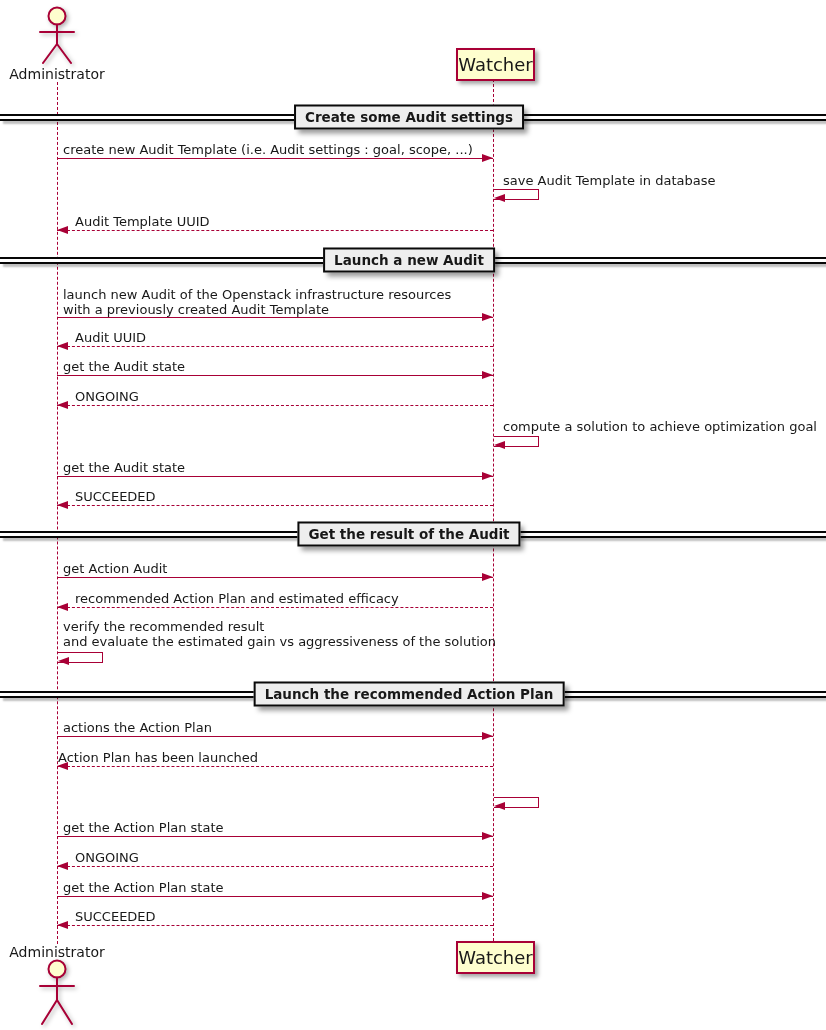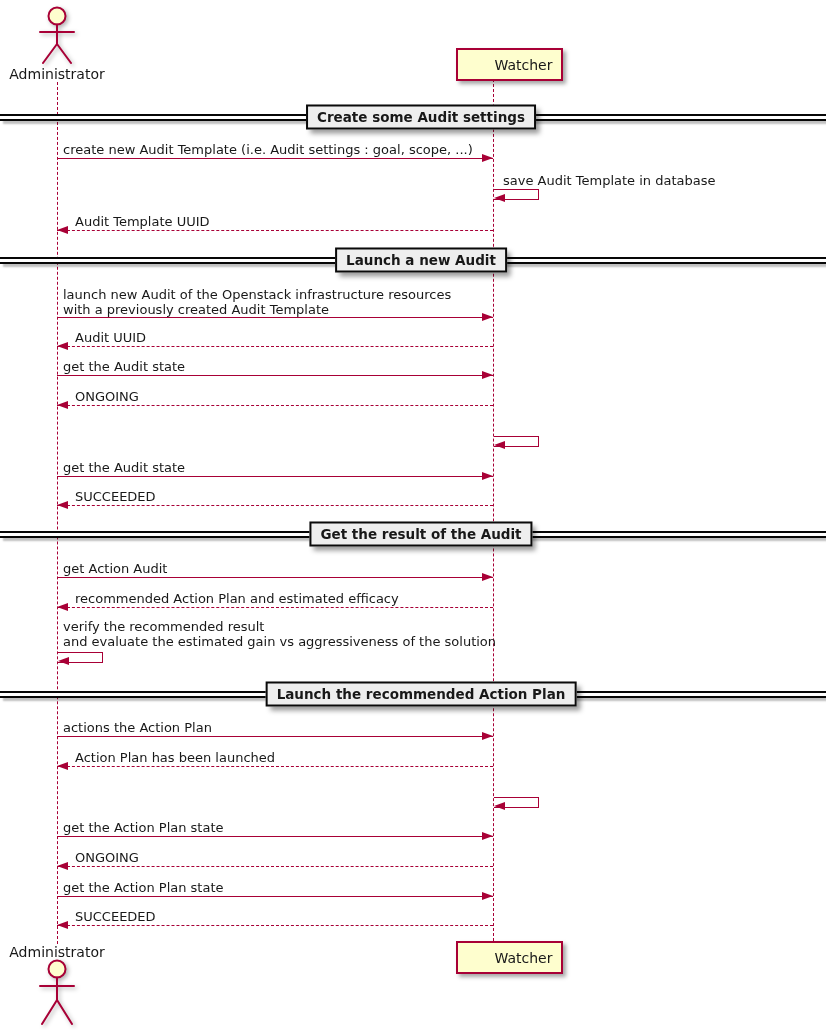--- a/index.html
+++ b/index.html
@@ -14,30 +14,29 @@
   .actor-svg { position:absolute; filter:drop-shadow(2px 2px 2px rgba(0,0,0,0.30)); }
   .actor-svg circle { fill:#FEFECE; stroke:#A80036; stroke-width:2; }
   .actor-svg line { stroke:#A80036; stroke-width:2; stroke-linecap:round; }
   .actor-label {
     position:absolute; transform:translateX(-50%); font-size:14px; white-space:nowrap;
   }
   .participant {
     position:absolute; width:75px; height:29px; background:#FEFECE;
     border:2px solid #A80036; box-shadow:3px 3px 4px rgba(0,0,0,0.35);
     display:flex; align-items:center; justify-content:center;
-    font-size:14px;
-    padding-left:28px;
+    font-size:18px;
   }
   .divider-lines {
     position:absolute; left:0; width:826px; height:3px; background:#ffffff;
     border-top:2px solid #070707; border-bottom:2px solid #070707;
     box-shadow:3px 3px 2px rgba(0,0,0,0.25);
   }
   .divider-label {
-    position:absolute; left:421px; transform:translate(-50%,-50%);
+    position:absolute; left:409px; transform:translate(-50%,-50%);
     background:#EEEEEE; border:2px solid #0a0a0a; padding:2px 9px 3px;
     font-size:13.5px; font-weight:bold; white-space:nowrap;
     box-shadow:4px 4px 5px rgba(0,0,0,0.40);
   }
   .msg-text {
     position:absolute; font-size:13px; line-height:15px; white-space:pre;
   }
   .line-solid {
     position:absolute; height:0; border-top:1px solid #A80036;
   }
@@ -106,20 +105,21 @@
   <div class="ah-l" style="left:57px; top:342px"></div>
 
   <div class="msg-text" style="left:63px; top:359px">get the Audit state</div>
   <div class="line-solid" style="left:57px; top:375px; width:436px"></div>
   <div class="ah-r" style="left:482px; top:371px"></div>
 
   <div class="msg-text" style="left:75px; top:389px">ONGOING</div>
   <div class="line-dashed" style="left:57px; top:405px; width:436px"></div>
   <div class="ah-l" style="left:57px; top:401px"></div>
 
+  <div class="msg-text" style="left:503px; top:419px">compute a solution to achieve optimization goal</div>
   <div class="self-loop" style="left:494px; top:436px"></div>
   <div class="ah-l" style="left:494px; top:441px"></div>
 
   <div class="msg-text" style="left:63px; top:460px">get the Audit state</div>
   <div class="line-solid" style="left:57px; top:476px; width:436px"></div>
   <div class="ah-r" style="left:482px; top:472px"></div>
 
   <div class="msg-text" style="left:75px; top:489px">SUCCEEDED</div>
   <div class="line-dashed" style="left:57px; top:505px; width:436px"></div>
   <div class="ah-l" style="left:57px; top:501px"></div>
@@ -140,21 +140,21 @@
   <div class="self-loop" style="left:58px; top:652px"></div>
   <div class="ah-l" style="left:58px; top:657px"></div>
 
   <div class="divider-lines" style="top:691px"></div>
   <div class="divider-label" style="top:694px">Launch the recommended Action Plan</div>
 
   <div class="msg-text" style="left:63px; top:720px">actions the Action Plan</div>
   <div class="line-solid" style="left:57px; top:736px; width:436px"></div>
   <div class="ah-r" style="left:482px; top:732px"></div>
 
-  <div class="msg-text" style="left:75px; top:750px">Action Plan has been launched</div>
+  <div class="msg-text" style="left:58px; top:750px">Action Plan has been launched</div>
   <div class="line-dashed" style="left:57px; top:766px; width:436px"></div>
   <div class="ah-l" style="left:57px; top:762px"></div>
 
   <div class="self-loop" style="left:494px; top:797px"></div>
   <div class="ah-l" style="left:494px; top:802px"></div>
 
   <div class="msg-text" style="left:63px; top:820px">get the Action Plan state</div>
   <div class="line-solid" style="left:57px; top:836px; width:436px"></div>
   <div class="ah-r" style="left:482px; top:832px"></div>
 

